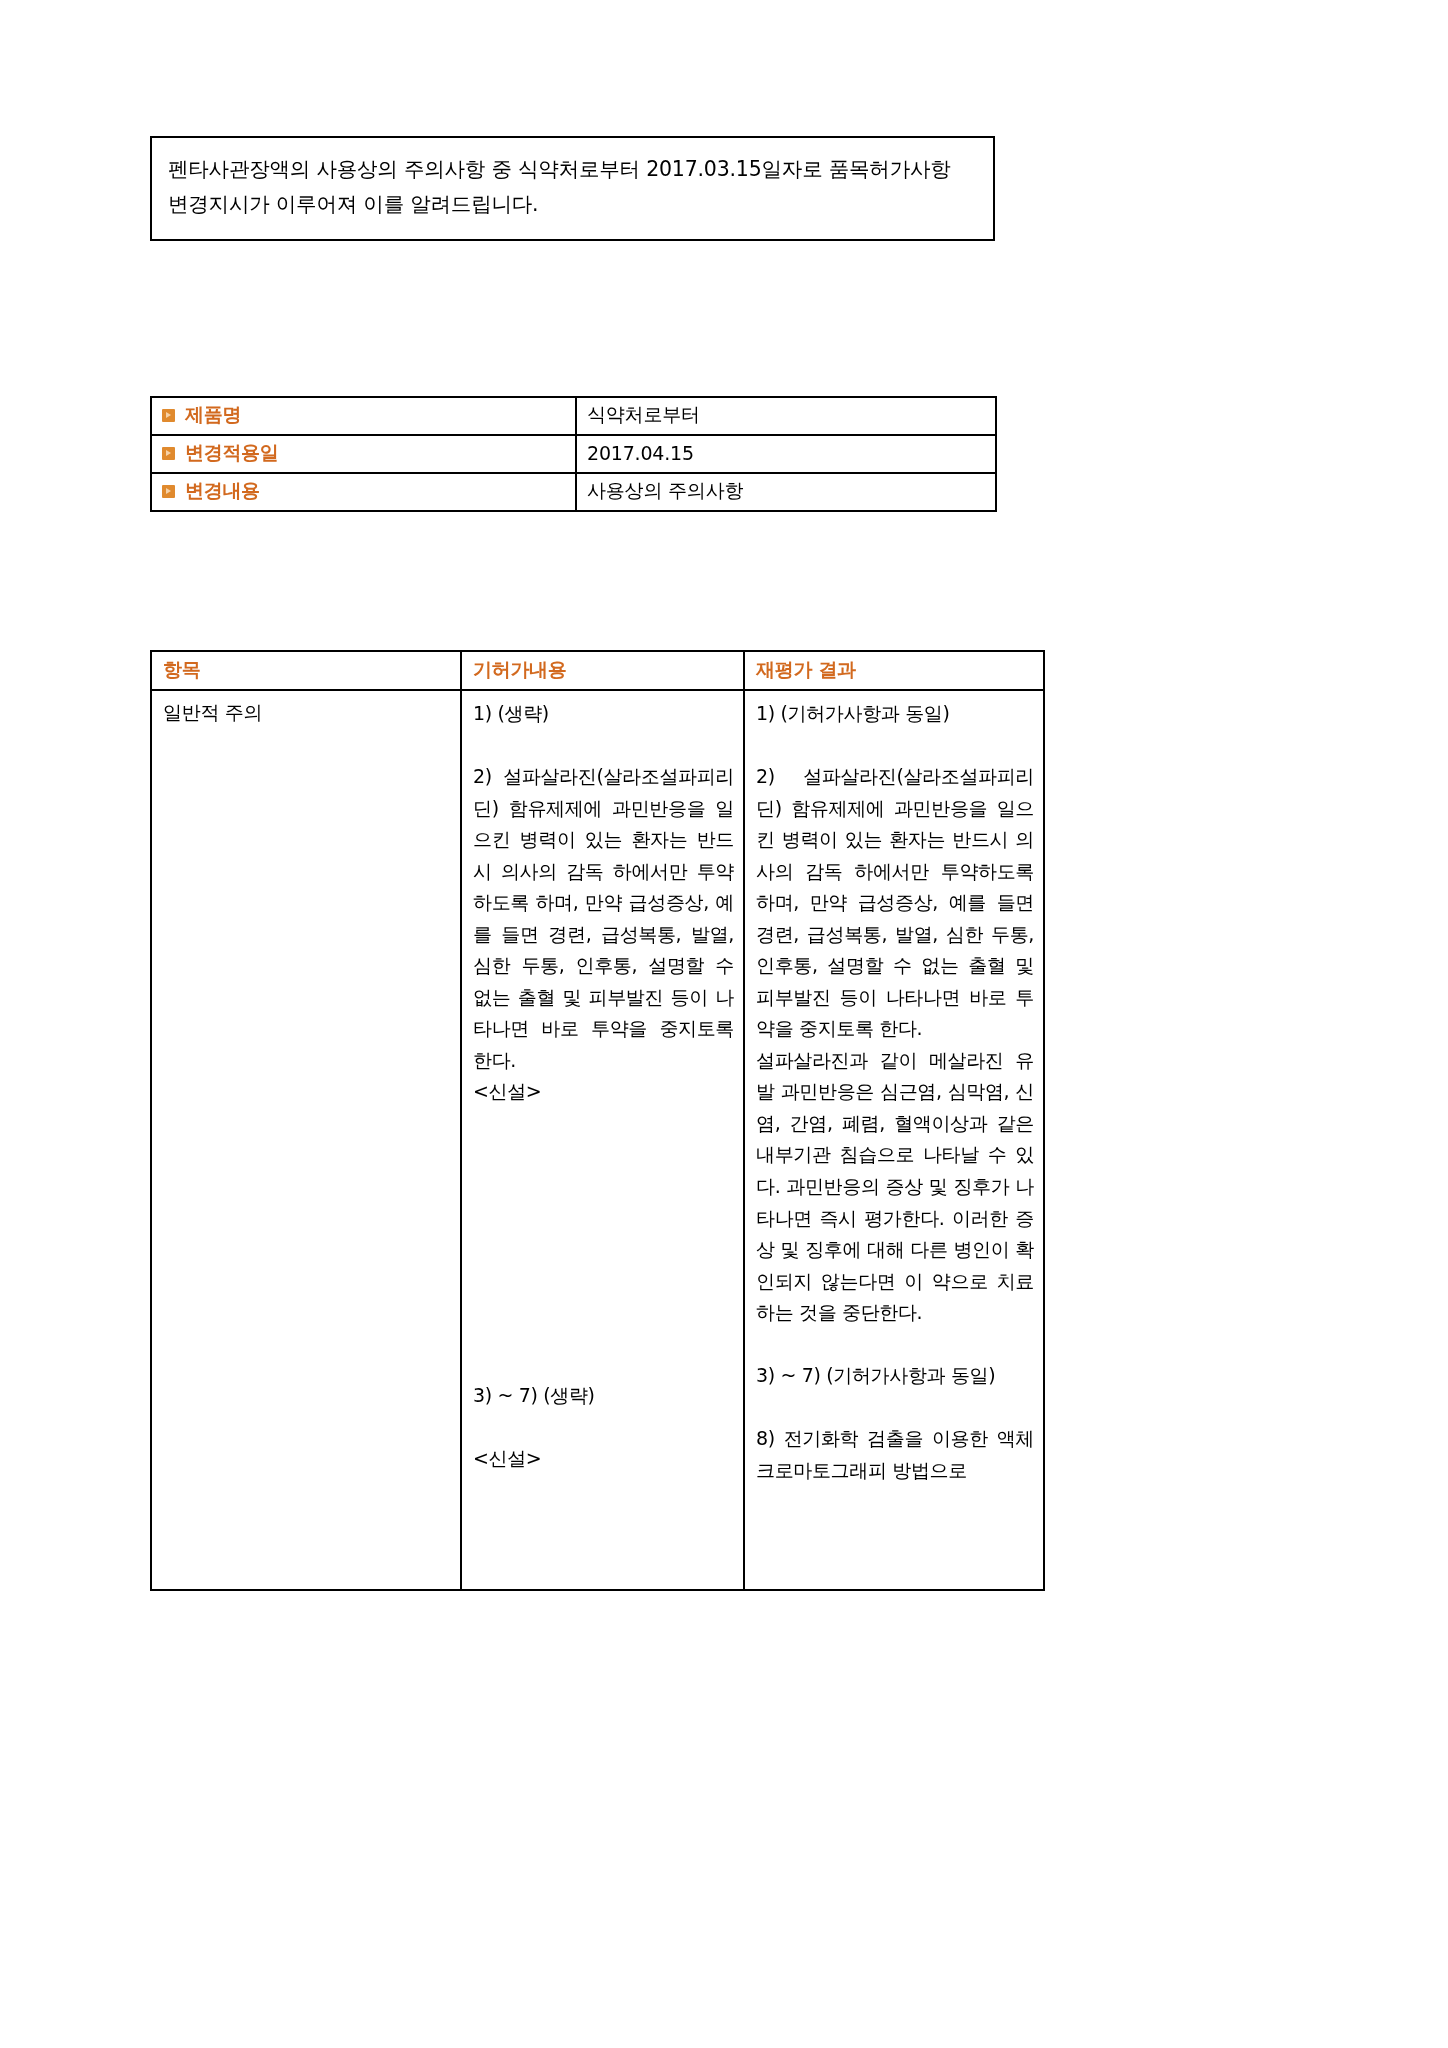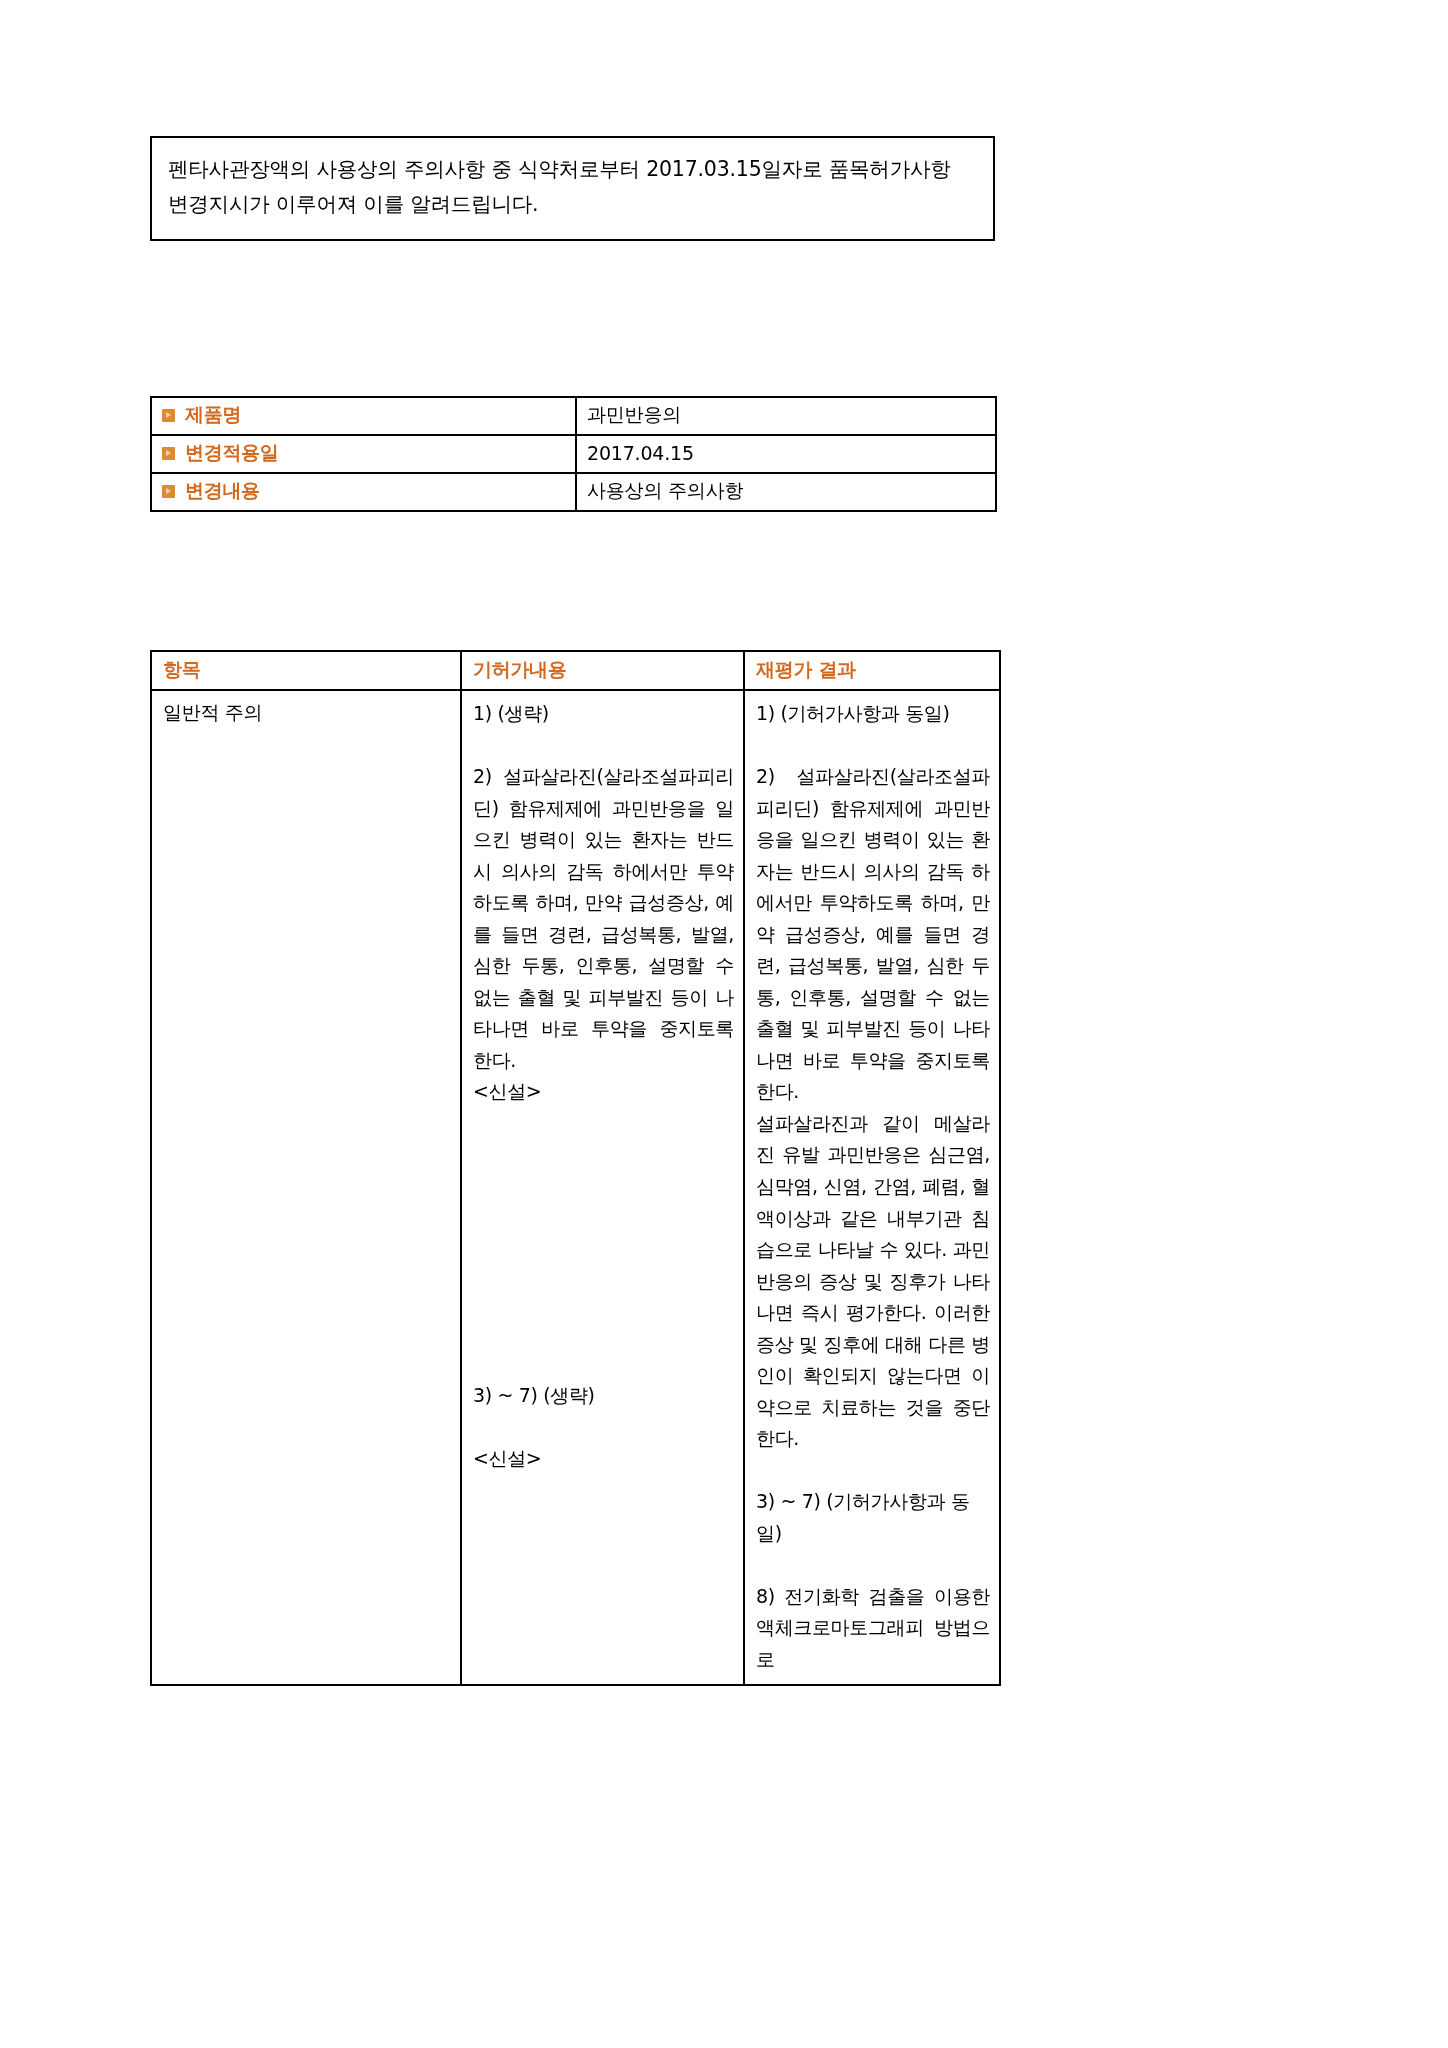--- a/index.html
+++ b/index.html
@@ -102,21 +102,21 @@
     border-collapse: collapse;
     table-layout: fixed;
   }
   .cmp-table th, .cmp-table td {
     border: 2px solid #000000;
     vertical-align: top;
     padding: 7px 9px 9px 11px;
   }
   .col-item   { width: 310px; }
   .col-before { width: 283px; font-family: Liberation Serif, serif; }
-  .col-after  { width: 256px; }
+  .col-after  { width: 300px; }
 
   .cmp-table thead th {
     height: 36px;
     padding-top: 5px;
     padding-bottom: 6px;
     text-align: left;
     vertical-align: middle;
   }
   .cmp-head-text {
     color: #D2691E;
@@ -159,21 +159,21 @@
   <table class="info-table">
     <tbody>
       <tr>
         <td class="info-label-cell">
           <div class="info-label">
             <span class="bullet-icon"></span>
             <span class="info-label-text">제품명</span>
           </div>
         </td>
         <td class="info-value-cell">
-          <span class="info-value-text">과민반응의</span>
+          <span class="info-value-text">식약처로부터</span>
         </td>
       </tr>
       <tr>
         <td class="info-label-cell">
           <div class="info-label">
             <span class="bullet-icon"></span>
             <span class="info-label-text">변경적용일</span>
           </div>
         </td>
         <td class="info-value-cell">

